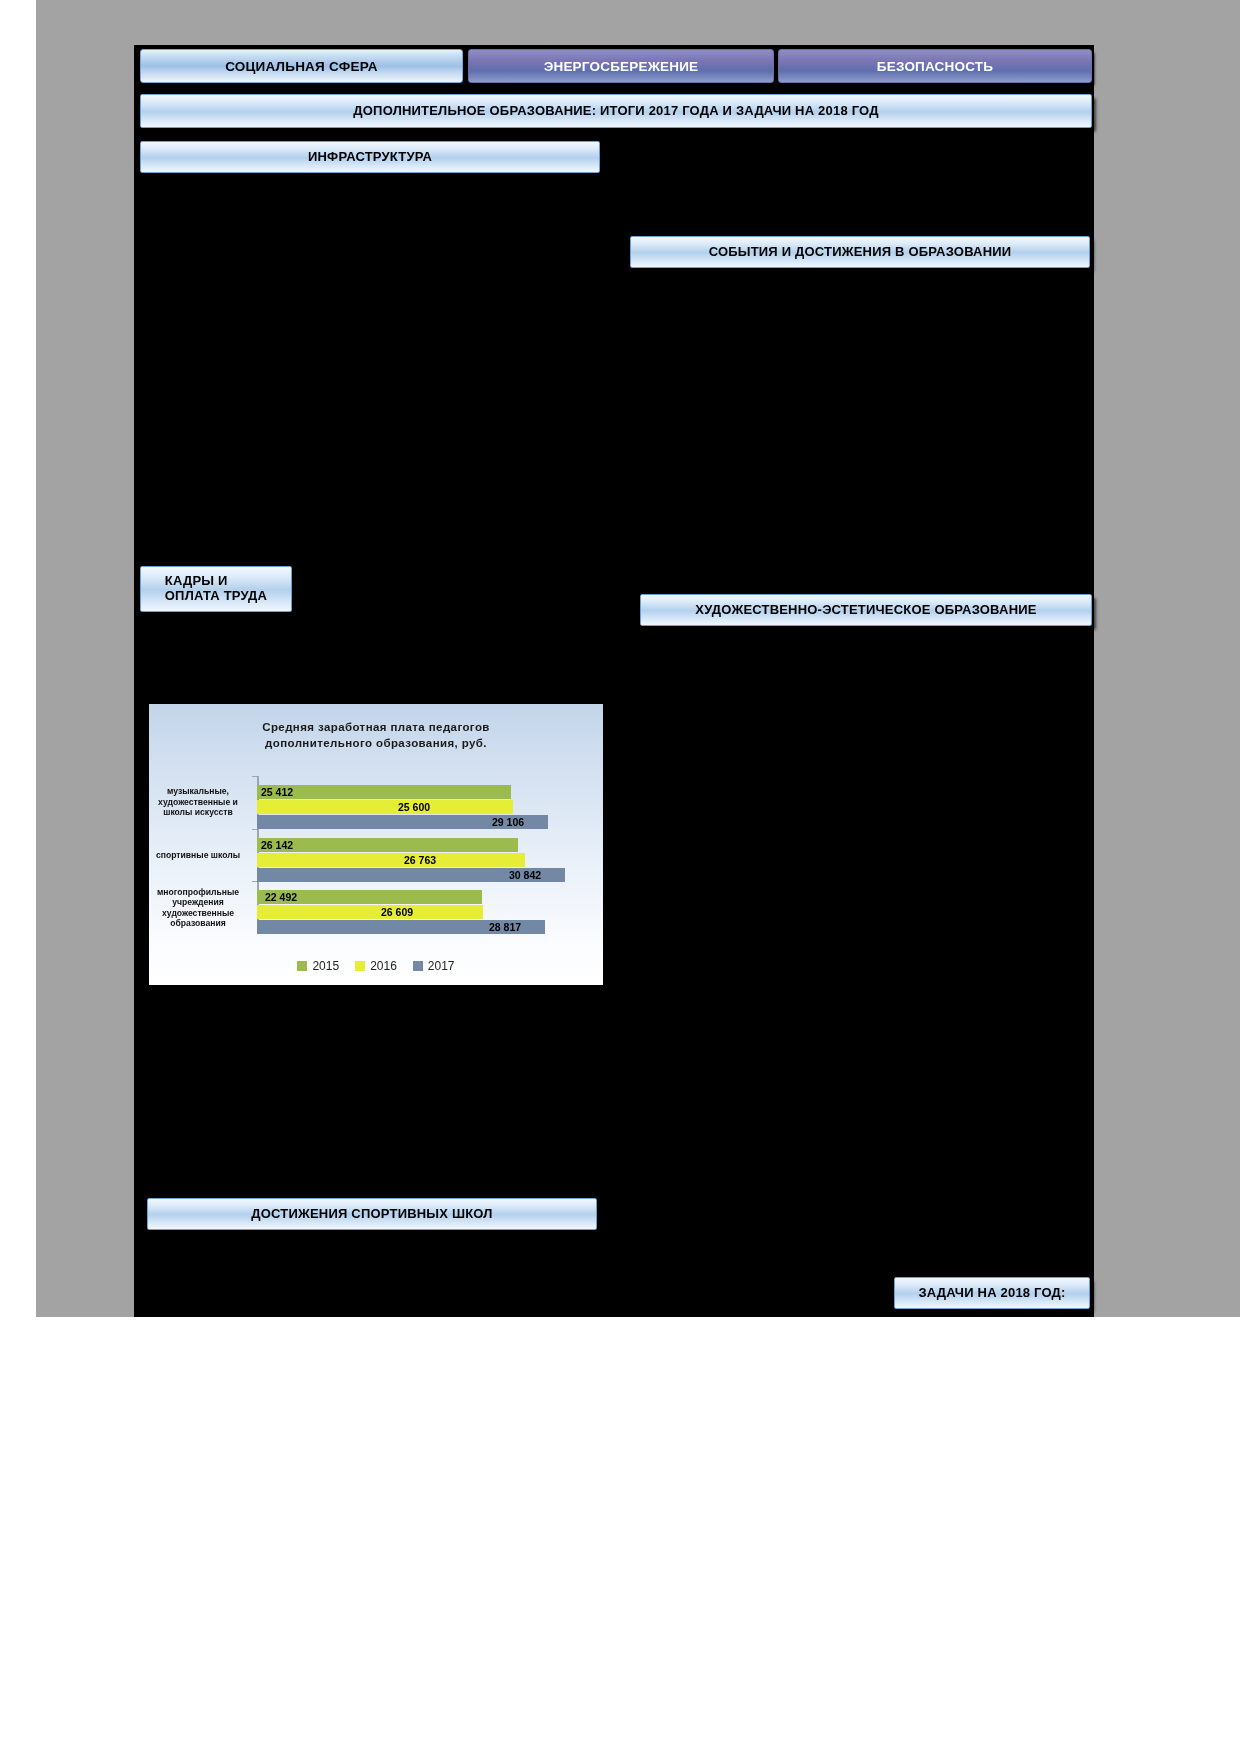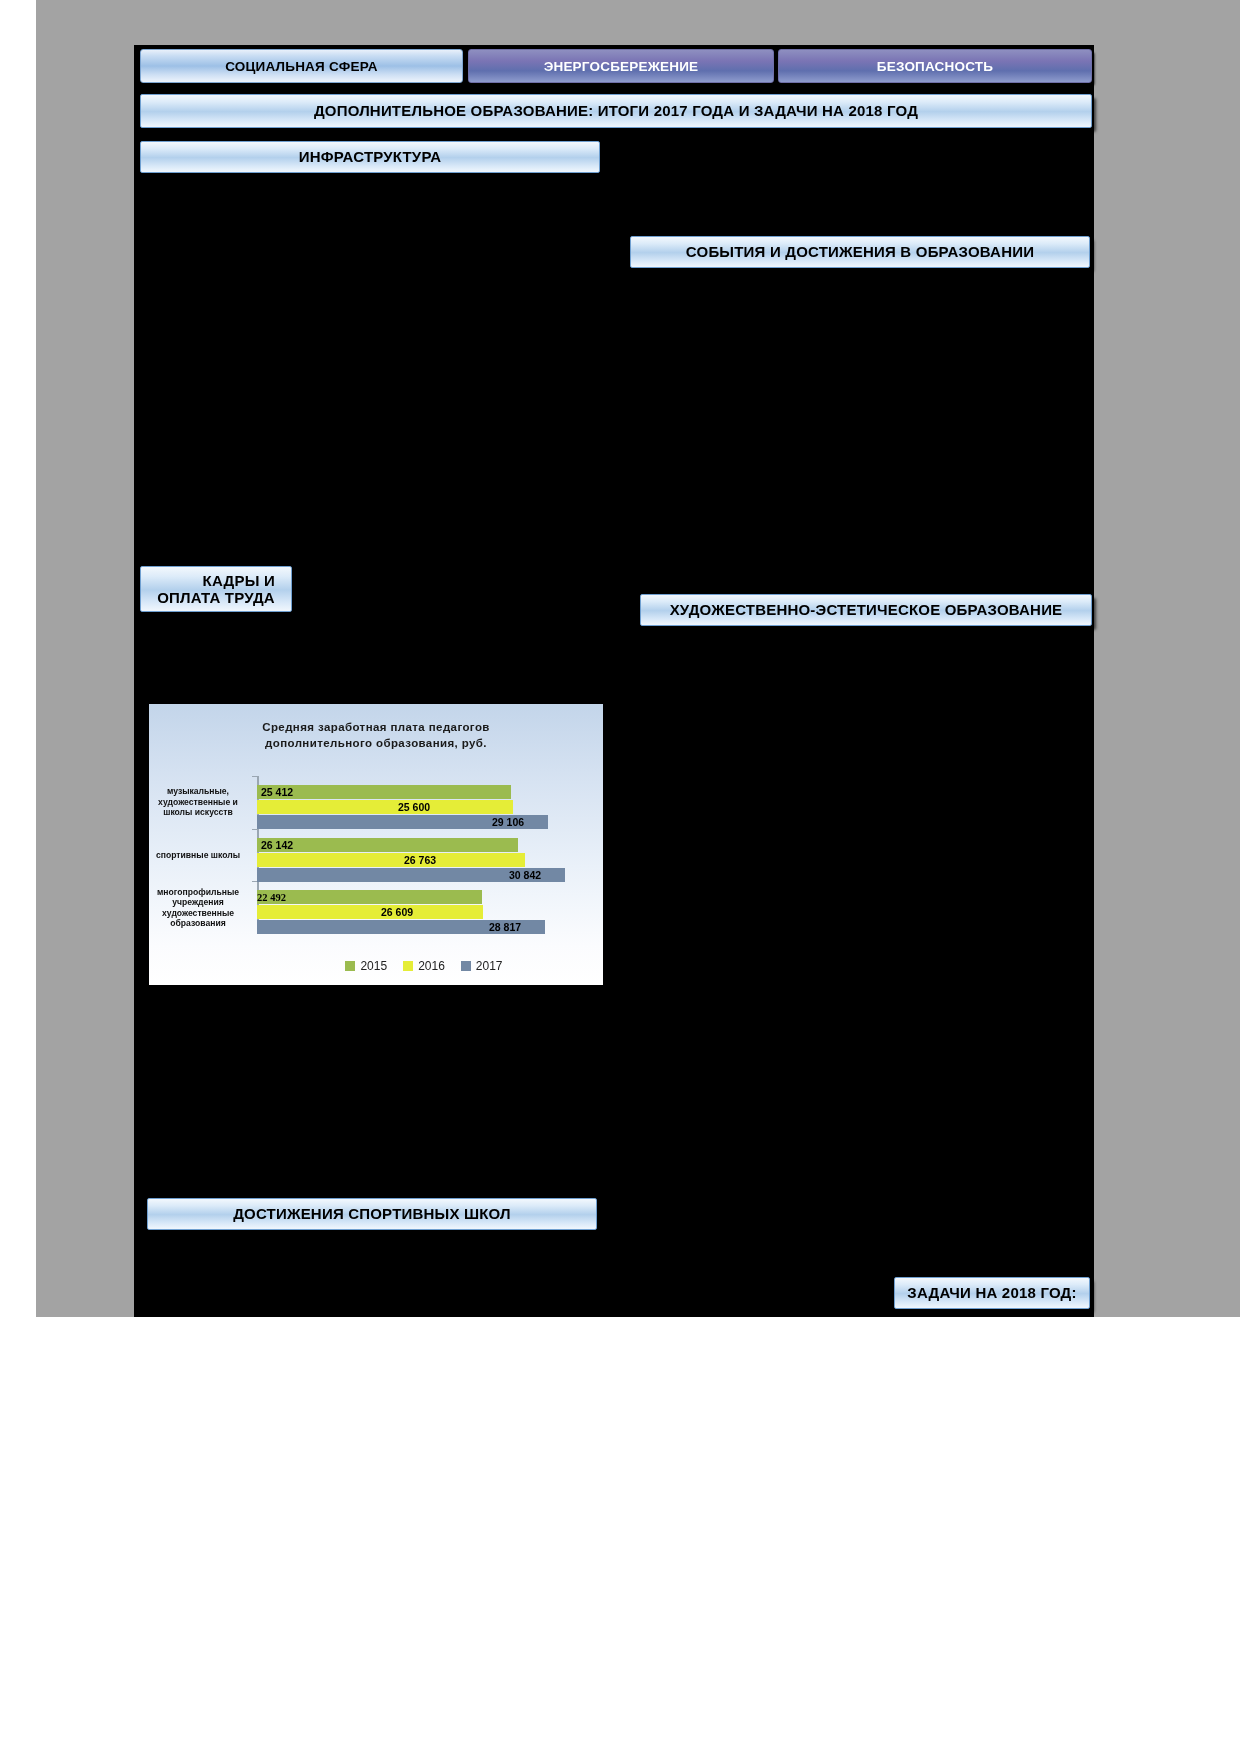--- a/index.html
+++ b/index.html
@@ -82,22 +82,22 @@
   
   .plaque {
     position: absolute;
     background: linear-gradient(to bottom,
       #f3f8fd 0%, #dcebf9 22%, #b3d0ec 52%, #d8e8f8 80%, #f1f7fd 100%);
     border: 1px solid #6f9fd0;
     border-radius: 2px;
     box-shadow: 4px 4px 3px rgba(0,0,0,0.6);
     color: #000000;
     font-weight: bold;
-    font-size: 15px;
-    text-align: right;
+    font-size: 13px;
+    text-align: left;
     display: flex;
     align-items: center;
     justify-content: center;
     box-sizing: border-box;
     letter-spacing: 0.2px;
     line-height: 1.15;
   }
 
   #plaque-title      { left: 104px;  top: 94px;   width: 952px;  height: 34px; }
   #plaque-infra      { left: 104px;  top: 141px;  width: 460px;  height: 32px; }
@@ -196,21 +196,20 @@
   }
   #chart-legend {
     position: absolute;
     left: 0;
     bottom: 12px;
     width: 454px;
     display: flex;
     justify-content: center;
     gap: 16px;
     align-items: center;
-    padding-left: 48px;
   }
   .legend-item {
     display: flex;
     align-items: center;
     gap: 5px;
     font-size: 12px;
     color: #222222;
   }
   .legend-swatch {
     width: 10px;
@@ -315,21 +314,21 @@
           <div class="tickmark" style="top: 0px;"></div>
           <div class="cat-label">
             <div>многопрофильные</div>
             <div>учреждения</div>
             <div>художественные</div>
             <div>образования</div>
           </div>
           <div style="position: absolute; left: 0px; top: 9px; width: 100%;">
             <div class="bar-row">
               <div class="bar bar-2015" style="width: 225px; background: rgb(155, 187, 79);"></div>
-              <span class="bar-value" style="left: 0; font-family: Liberation Serif, serif;">22 492</span>
+              <span class="bar-value" style="left: 8px;">22 492</span>
             </div>
             <div class="bar-row">
               <div class="bar bar-2016" style="width: 226px; background: rgb(229, 237, 55);"></div>
               <span class="bar-value" style="left: 124px;">26 609</span>
             </div>
             <div class="bar-row">
               <div class="bar bar-2017" style="width: 288px; background: rgb(114, 136, 164);"></div>
               <span class="bar-value" style="left: 232px;">28 817</span>
             </div>
           </div>

